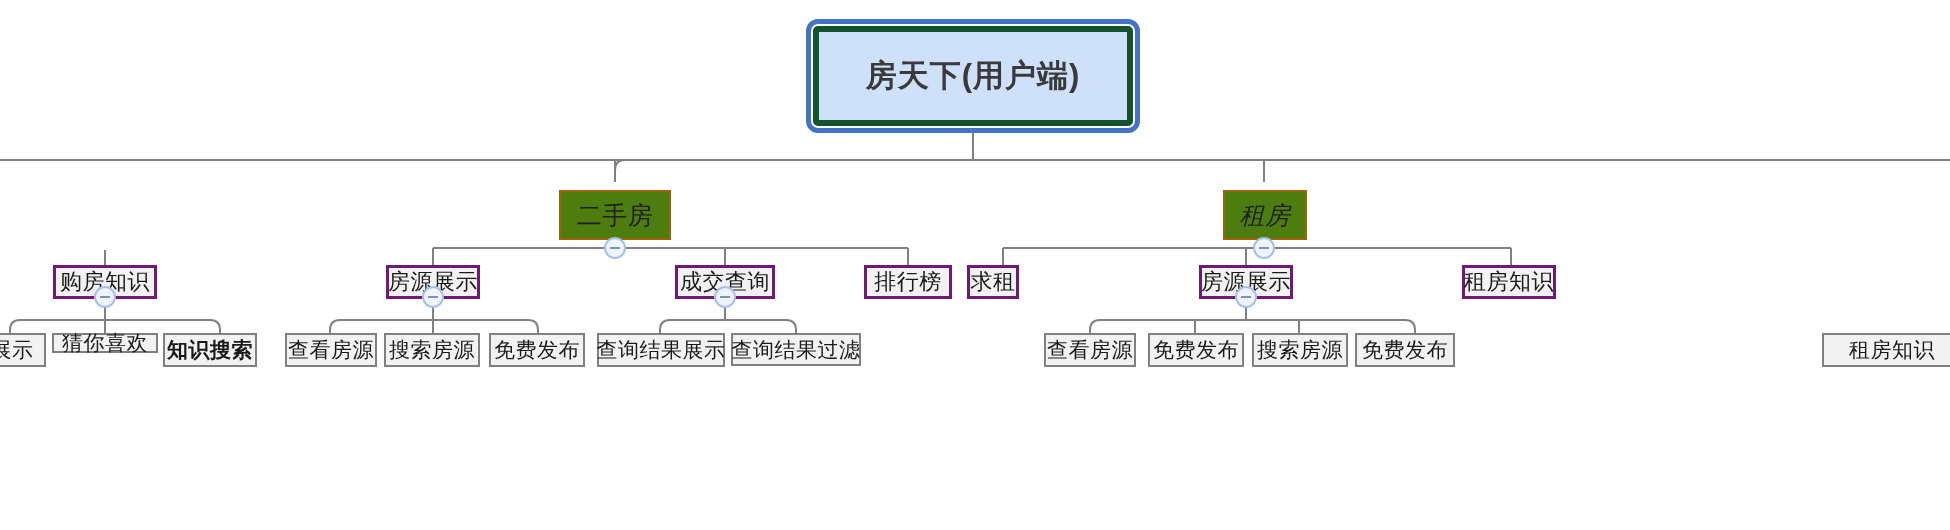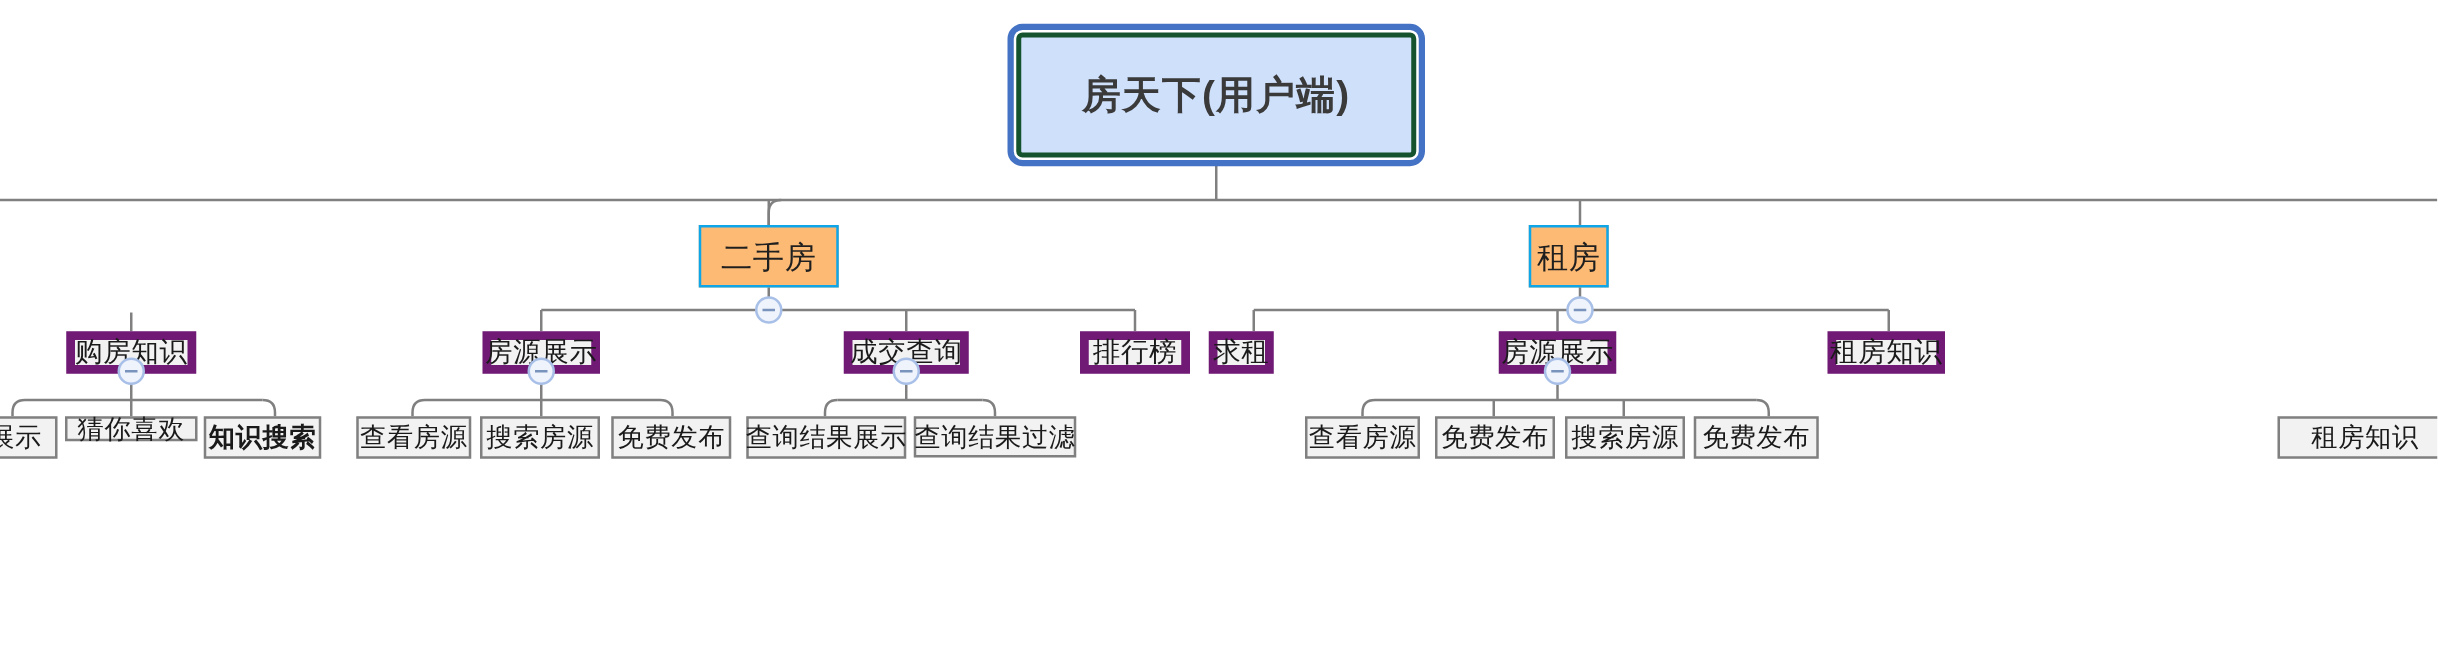--- a/index.html
+++ b/index.html
@@ -40,42 +40,43 @@
     background: #f2f2f2;
     border: 2px solid #808080;
     font-size: 21px;
     letter-spacing: 0.5px;
     z-index: 3;
   }
 
   
   .node.root {
     background: #cfe0fb;
-    border: 4px solid #14532d;
+    border: 6px solid #14532d;
     outline: 5px solid #4472c4;
     outline-offset: 2px;
     border-radius: 5px;
     font-size: 31px;
     font-weight: bold;
     color: #3a3a3a;
     letter-spacing: 1px;
   }
 
   
   .node.cat {
-    background: #fdba74;
-    border: 2px solid #0ea5e9;
+    background: #4d7c0f;
+    border: 2px solid #a16207;
     font-size: 25px;
     color: #1f1f1f;
+    margin-top: 10px;
   }
 
   
   .node.grp {
     background: #f2f2f2;
-    border: 7px solid #701a75;
+    border: 3px solid #701a75;
     font-size: 22px;
   }
 
   
   .node.leaf {
     background: #f2f2f2;
     border: 2px solid #808080;
     font-size: 21px;
   }
 
@@ -155,21 +156,21 @@
       <path d="M 1299 320 L 1299 335"></path>
       <path d="M 1405 320 Q 1415 320 1415 330 L 1415 335"></path>
     </g>
   </svg>
 
   <div class="node root" style="left:813px; top:26px; width:320px; height:100px;">房天下(用户端)</div>
 
   <div class="node cat" style="left:559px; top:180px; width:112px; height:50px;">二手房</div>
   <div class="toggle" style="left:604px; top:237px;"></div>
 
-  <div class="node cat" style="left:1223px; top:180px; width:64px; height:50px;">租房</div>
+  <div class="node cat" style="left:1223px; top:180px; width:84px; height:50px;font-style:italic;">租房</div>
   <div class="toggle" style="left:1253px; top:237px;"></div>
 
   <div class="node grp" style="left:53px; top:265px; width:104px; height:34px;">购房知识</div>
   <div class="toggle" style="left:94px; top:286px;"></div>
 
   <div class="node grp" style="left:386px; top:265px; width:94px; height:34px;">房源展示</div>
   <div class="toggle" style="left:422px; top:286px;"></div>
 
   <div class="node grp" style="left:675px; top:265px; width:100px; height:34px;">成交查询</div>
   <div class="toggle" style="left:714px; top:286px;"></div>

